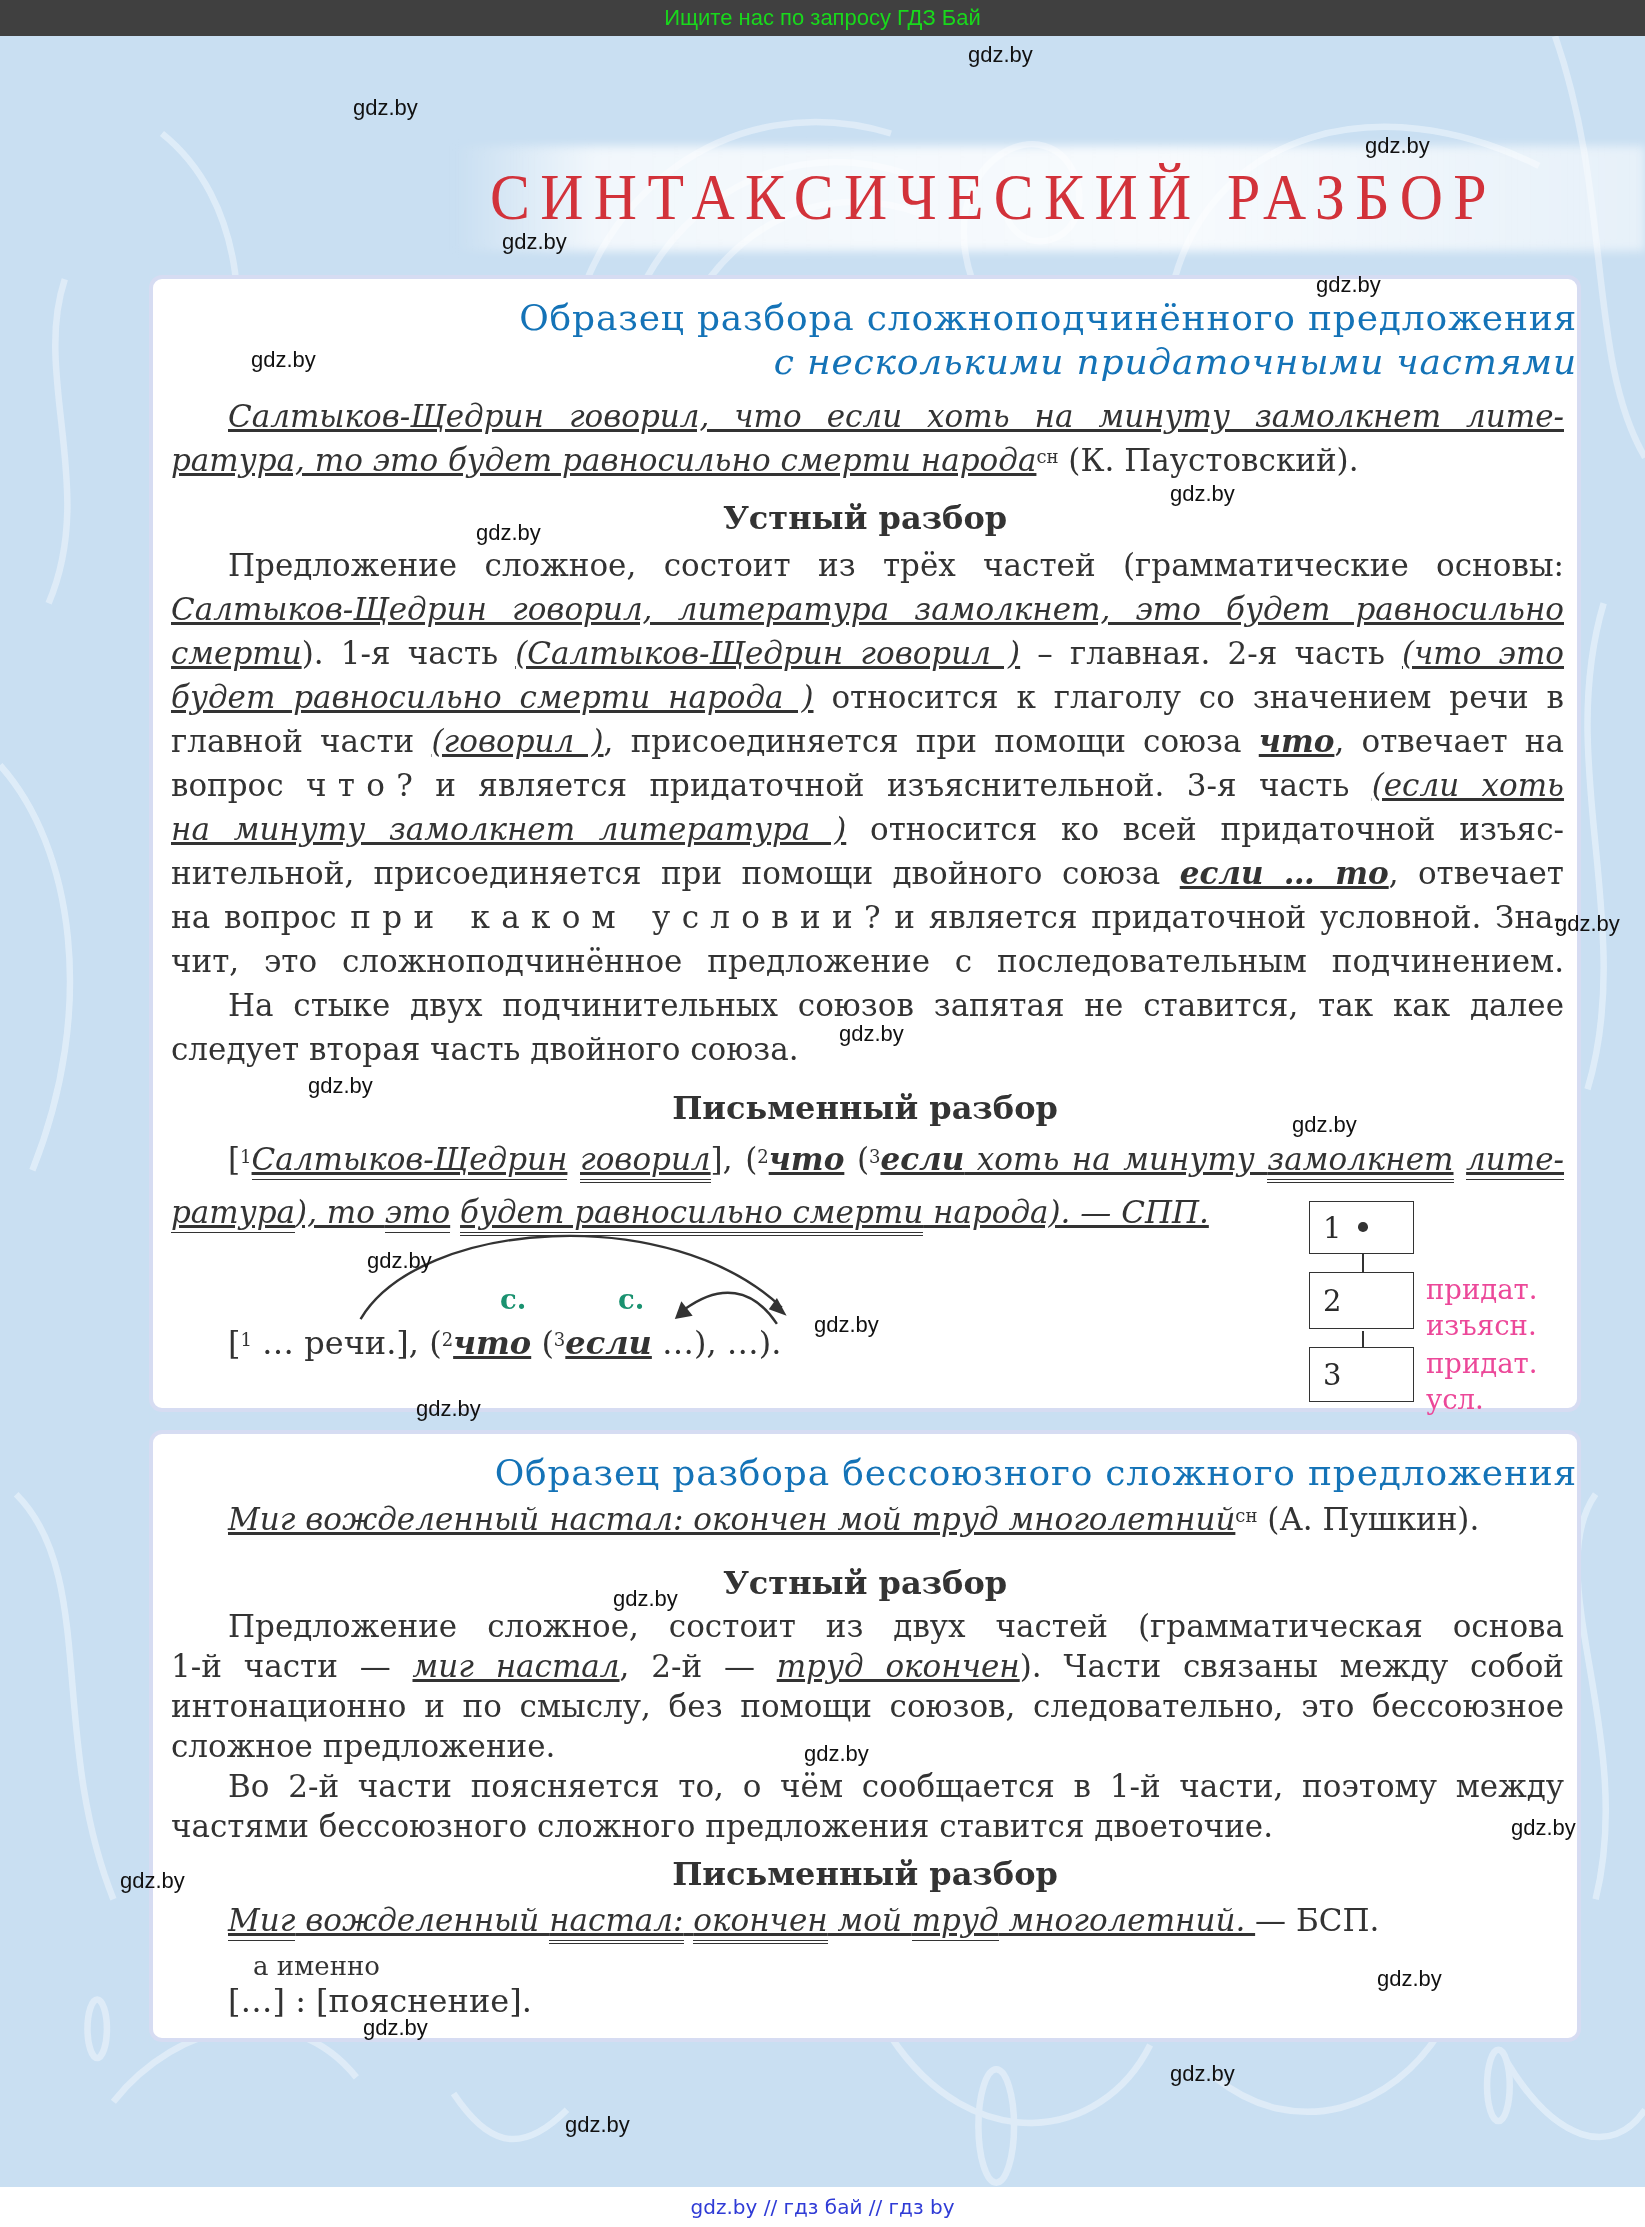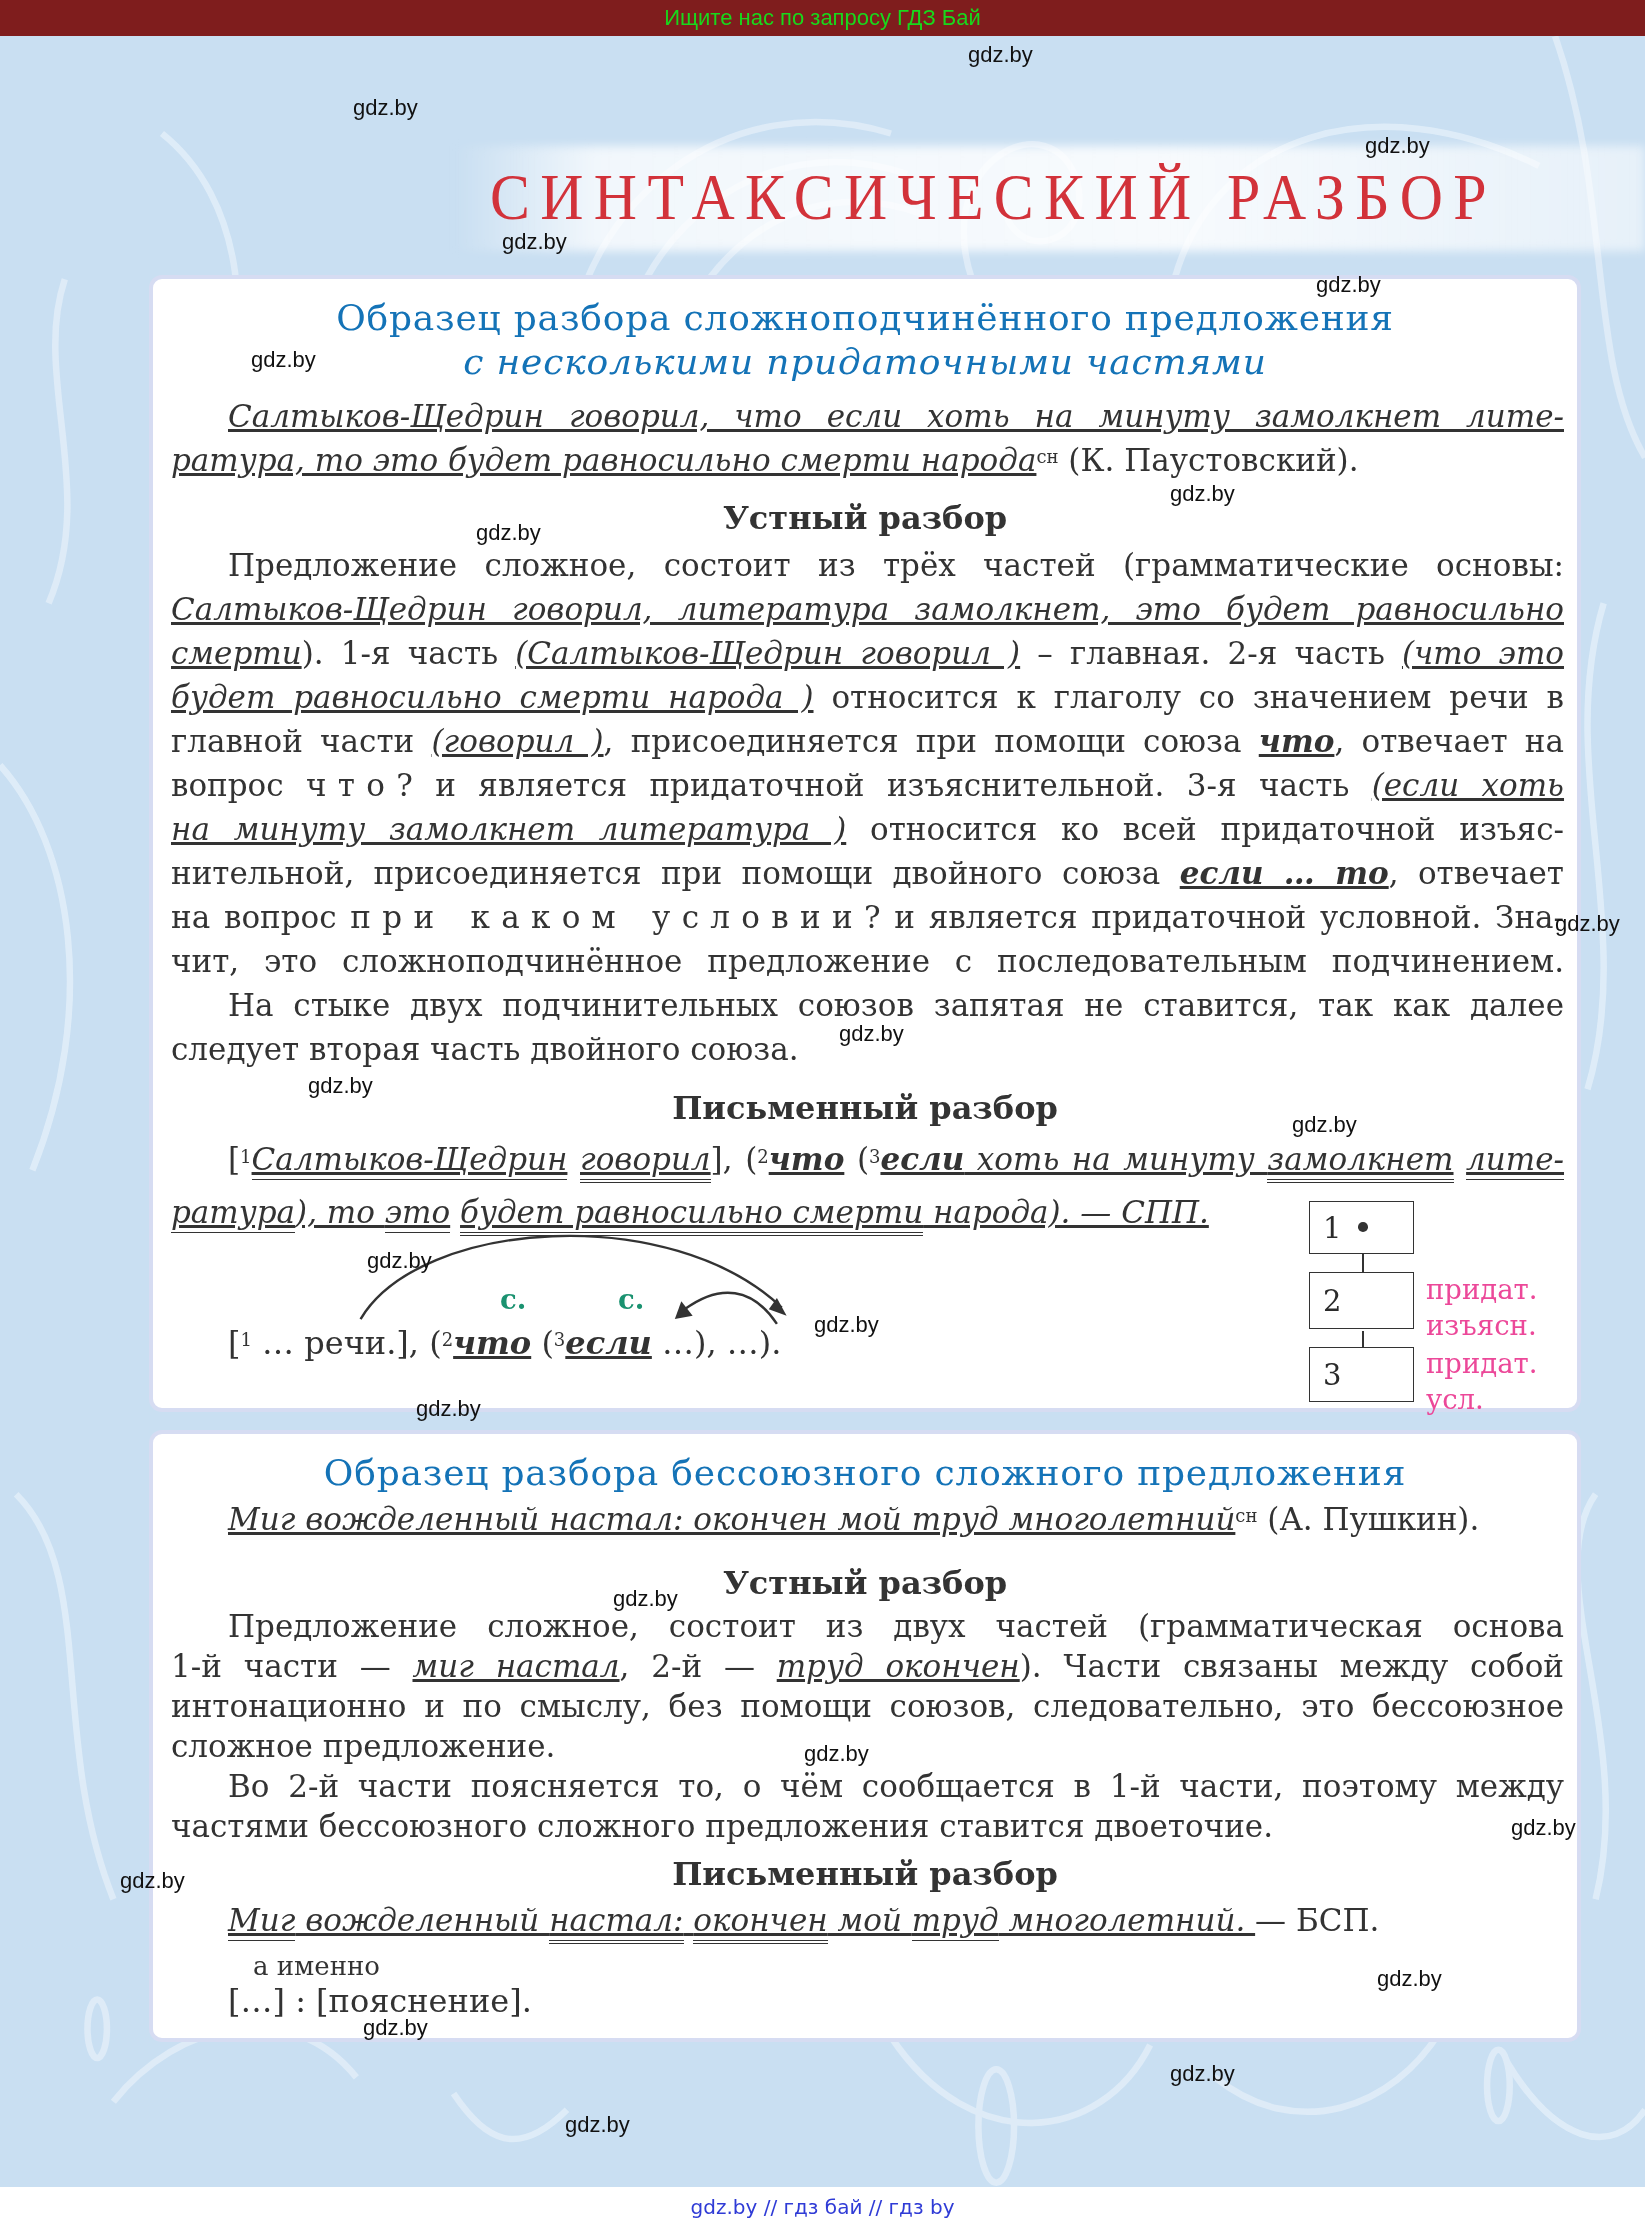--- a/index.html
+++ b/index.html
@@ -1,36 +1,36 @@
 <!DOCTYPE html>
 <html style="font-size:13px"><head>
 <meta charset="utf-8">
 <style>
   * { box-sizing: border-box; margin: 0; padding: 0; }
   html, body { width: 1645px; height: 2227px; background: #ffffff; overflow: hidden; }
   body { position: relative; font-family: "DejaVu Serif", "Liberation Serif", serif; color: #2b2b2b; }
 
-  .top-banner { position: absolute; left: 0; top: 0; width: 1645px; height: 36px; background: #7f1d1d;
+  .top-banner { position: absolute; left: 0; top: 0; width: 1645px; height: 36px; background: #404040;
     text-align: center; font-family: "Liberation Sans", sans-serif; font-size: 22px; line-height: 36px; color: #19d81c; }
   .page-bg { position: absolute; left: 0; top: 36px; width: 1645px; height: 2151px; background: #c9dff2; overflow: hidden; }
   .page-bg svg { position: absolute; left: 0; top: 0; }
   .bottom-banner { position: absolute; left: 0; top: 2187px; width: 1645px; height: 40px; background: #fff;
     text-align: center; font-family: "DejaVu Sans", sans-serif; font-size: 20px; line-height: 40px; color: #2f3bd6; }
 
   .title-glow { position: absolute; left: 454px; top: 146px; width: 1191px; height: 105px;
     background: linear-gradient(90deg, rgba(255,255,255,0) 0%, rgba(255,255,255,0.75) 12%, rgba(255,255,255,0.85) 60%, rgba(255,255,255,0.55) 100%);
     filter: blur(4.9px); }
   .main-title { position: absolute; left: 490px; top: 160px; font-family: "Liberation Serif", serif; font-size: 65px;
     color: #d2323a; letter-spacing: 11.3px; white-space: nowrap; transform: scaleX(0.92); transform-origin: left top; }
 
   .card { position: absolute; left: 149px; width: 1432px; background: #ffffff; border: 4.9px solid #d6dcf2; border-radius: 13px; }
   .card1 { top: 275px; height: 1137px; }
   .card2 { top: 1430px; height: 612px; }
 
-  .sec-title { position: absolute; left: 0; width: 100%; text-align: center; color: #1473b7; font-size: 36px; letter-spacing: 0.8px; }
+  .sec-title { position: absolute; left: 0; width: 100%; text-align: right; color: #1473b7; font-size: 36px; letter-spacing: 0.8px; }
   .sub-title { position: absolute; left: 0; width: 100%; text-align: center; font-weight: bold; font-size: 32px; color: #333; }
   .txt { position: absolute; left: 18px; width: 1393px; font-size: 31px; line-height: 44px; color: #333; text-align: justify; }
   .ln { display: block; white-space: nowrap; text-align-last: justify; }
   .ln.last { text-align-last: left; }
   .ind { padding-left: 57px; }
   i { font-style: italic; text-decoration: underline; }
   b { font-weight: bold; }
   sup { font-size: 18px; vertical-align: top; position: relative; top: -3.2px; }
   .sp { letter-spacing: 11.3px; }
   .u1 { border-bottom: 1.6px solid #333; padding-bottom: 1.6px; }

